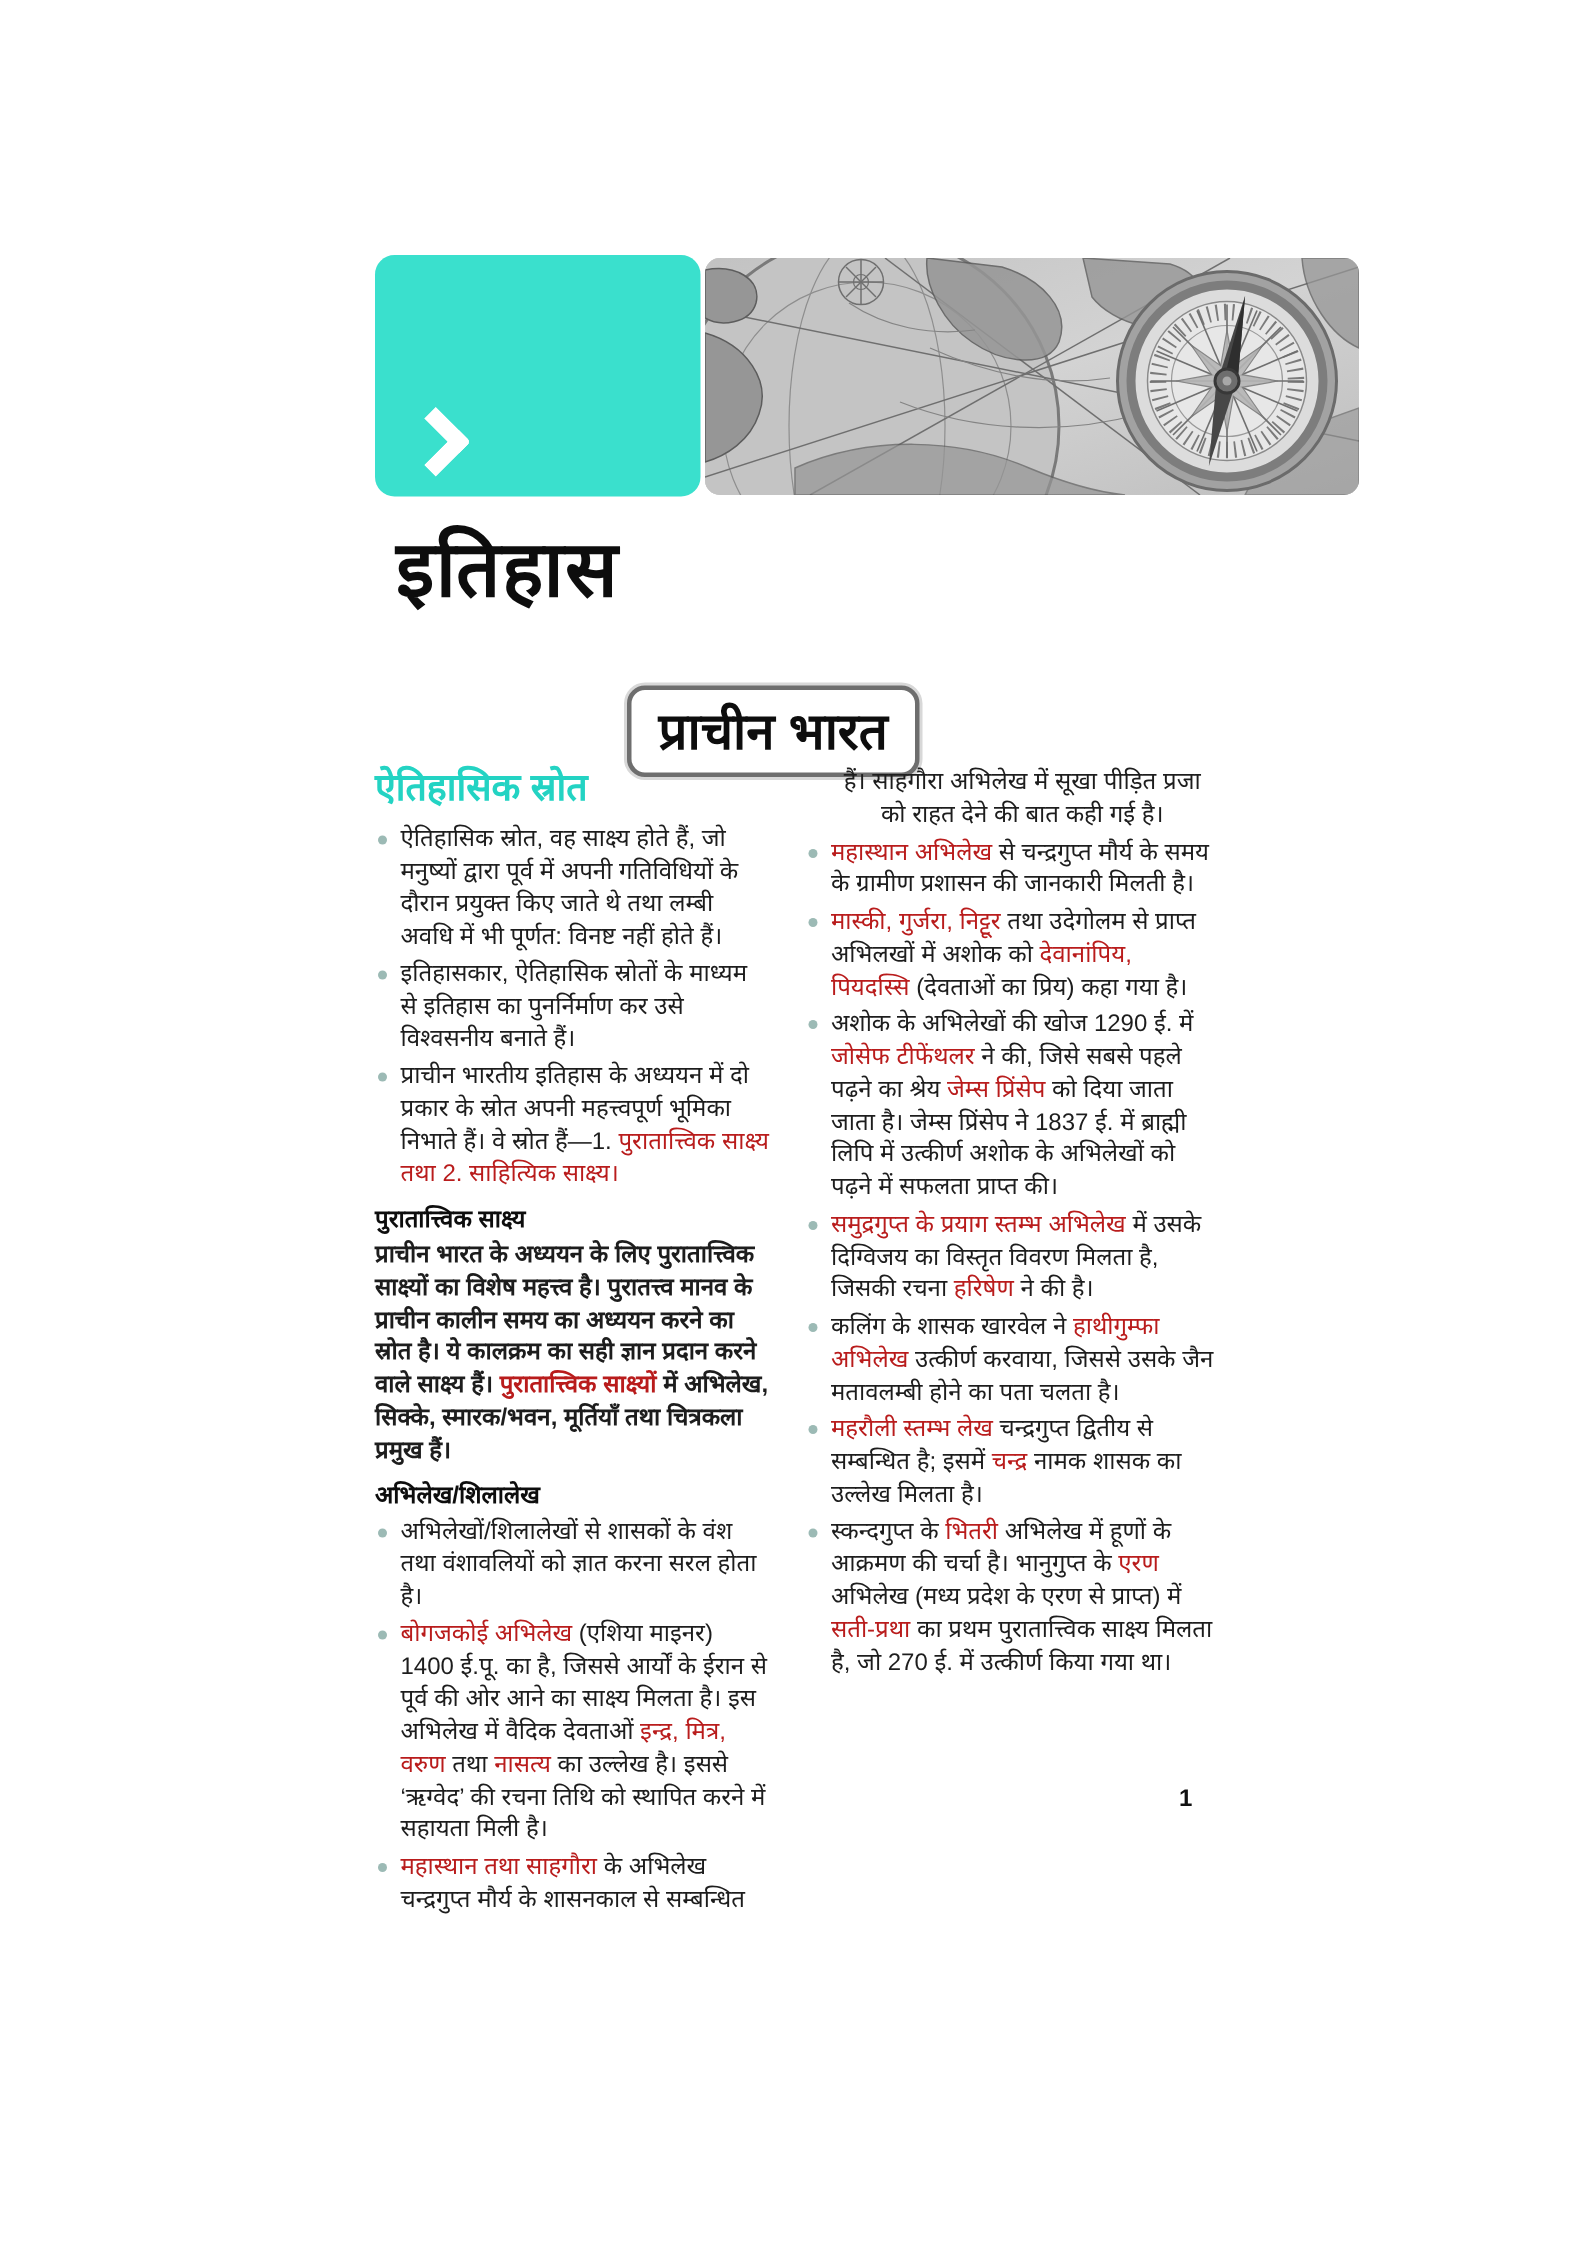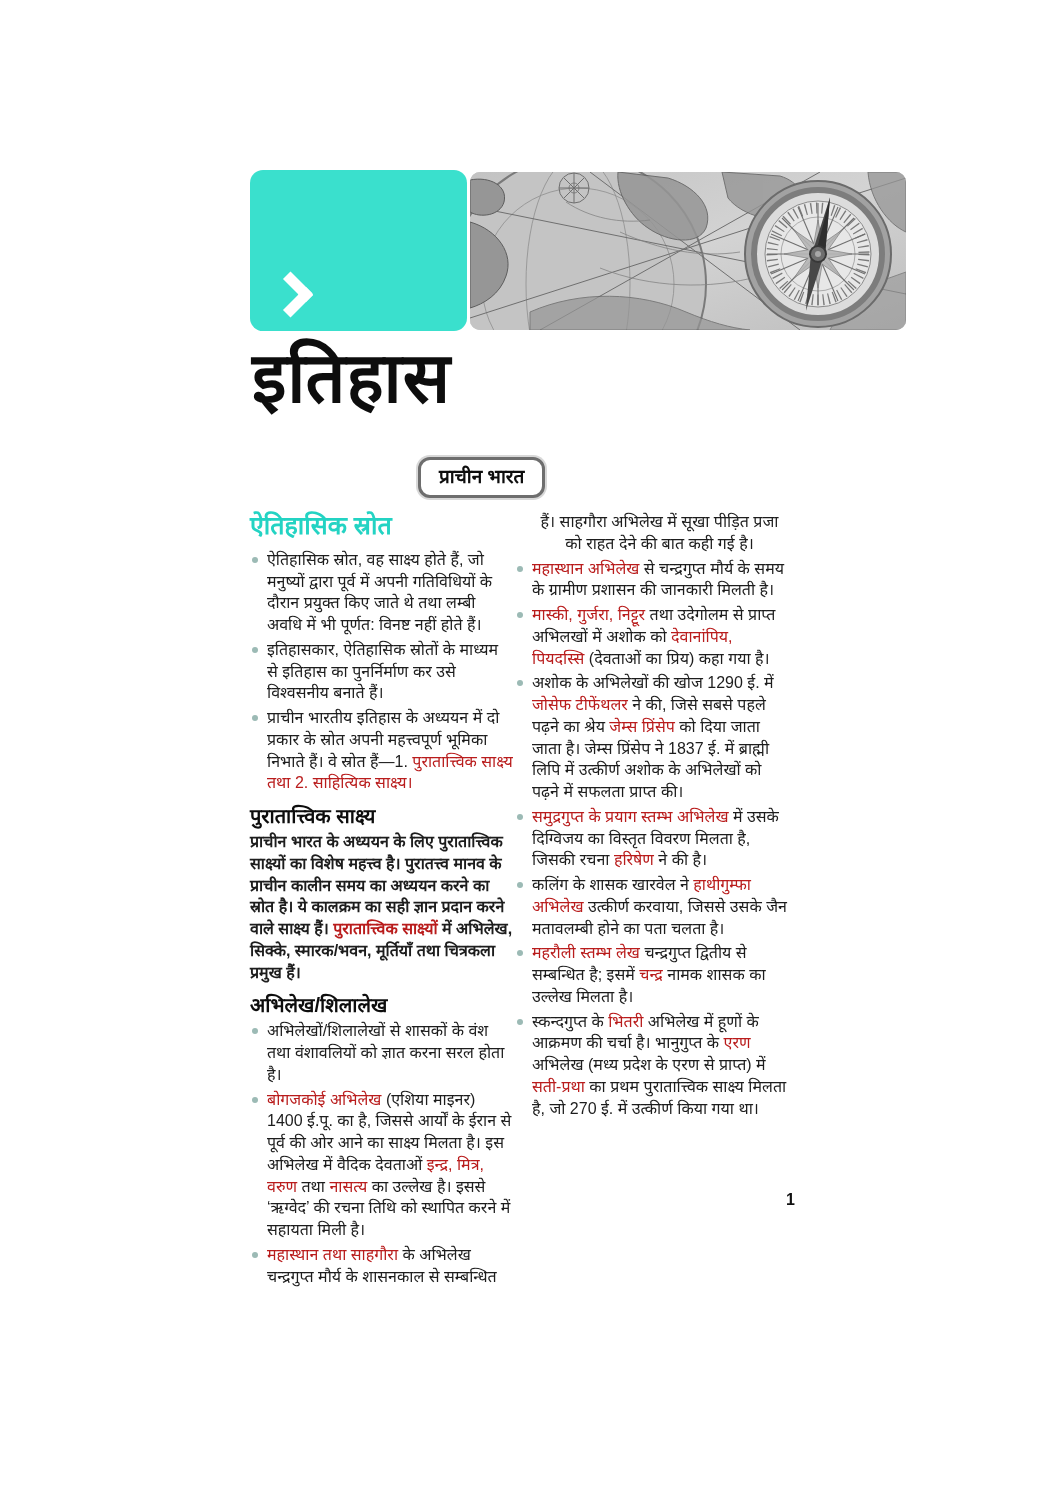--- a/index.html
+++ b/index.html
@@ -21,41 +21,41 @@
     transform:rotate(45deg);border-top-right-radius:3px;
   }
   .map-img{
     position:absolute;left:470px;top:172px;width:436px;height:158px;
     border-radius:10px;overflow:hidden;background:#cccccc;
   }
   .map-img svg{display:block;}
 
   
   .page-title{
-    position:absolute;left:248px;top:336px;margin:4px;
-    font-size:70px;font-weight:bold;color:#0d0d0d;line-height:1.1;letter-spacing:1px;
+    position:absolute;left:248px;top:336px;margin:16px;
+    font-size:52px;font-weight:bold;color:#0d0d0d;line-height:1.1;letter-spacing:1px;
   }
   .section-badge{
     position:absolute;left:418px;top:457px;
     border:3px solid #6e6e6e;border-radius:12px;box-shadow:0 0 0 2px #d8d8d8;
     padding:3px 18px 6px 18px;background:#ffffff;
-    font-size:19px;font-weight:bold;color:#0d0d0d;white-space:nowrap;
+    font-size:34px;font-weight:bold;color:#0d0d0d;white-space:nowrap;
   }
 
   
   .columns{
     position:absolute;left:250px;top:511px;width:547px;
-    display:grid;grid-template-columns:263px 272px;column-gap:2px;
+    display:grid;grid-template-columns:263px 272px;column-gap:24px;
     font-size:16px;line-height:1.36;
   }
   .teal-heading{
     margin:0 0 9px 0;font-size:25px;font-weight:bold;color:#23d3c3;line-height:1.15;
   }
   .subheading{
-    margin:10px 0 3px 0;font-size:20px;font-weight:bold;color:#0d0d0d;line-height:1.2;
+    margin:10px 0 3px 0;font-size:16px;font-weight:bold;color:#0d0d0d;line-height:1.2;
   }
   .para{margin:0 0 4px 0;font-weight:bold;}
   ul.bullets{list-style:none;margin:0 0 4px 0;padding:0;}
   ul.bullets li{position:relative;padding-left:17px;margin:0 0 3px 0;}
   ul.bullets li::before{
     content:"";position:absolute;left:2px;top:8px;width:6px;height:6px;
     border-radius:50%;background:#9cbab5;
   }
   .cont{padding-left:17px;margin:0 0 3px 0;text-align:center;}
   .hl{color:#b91c1c;}

